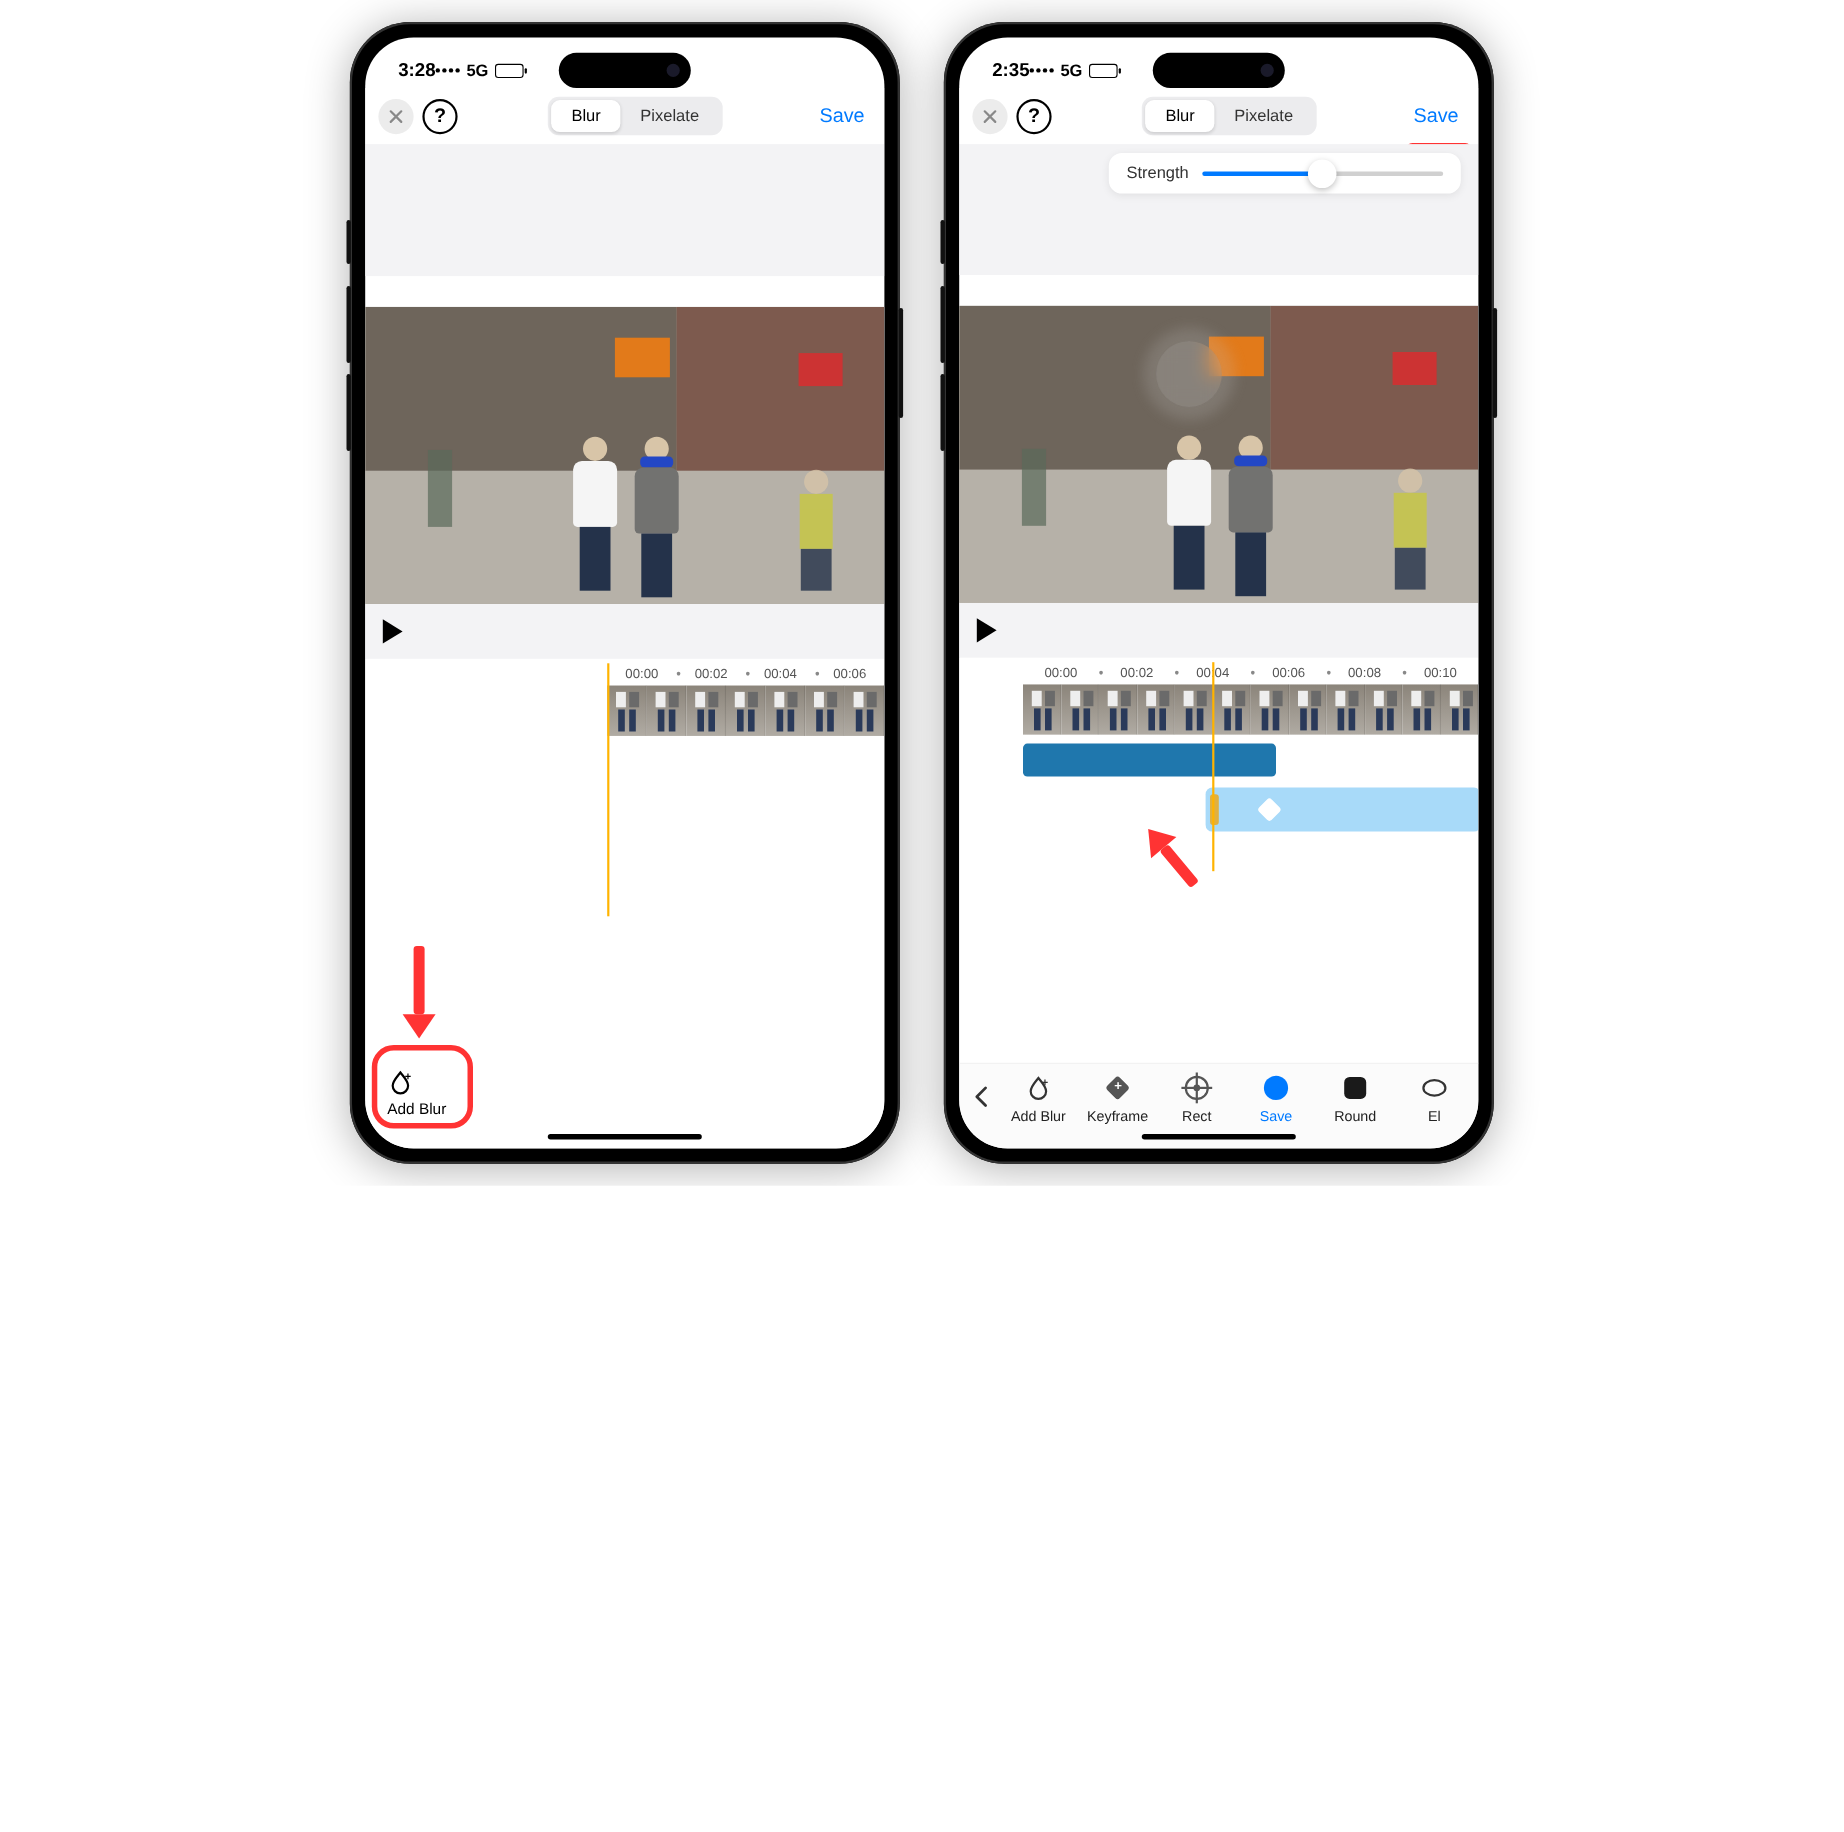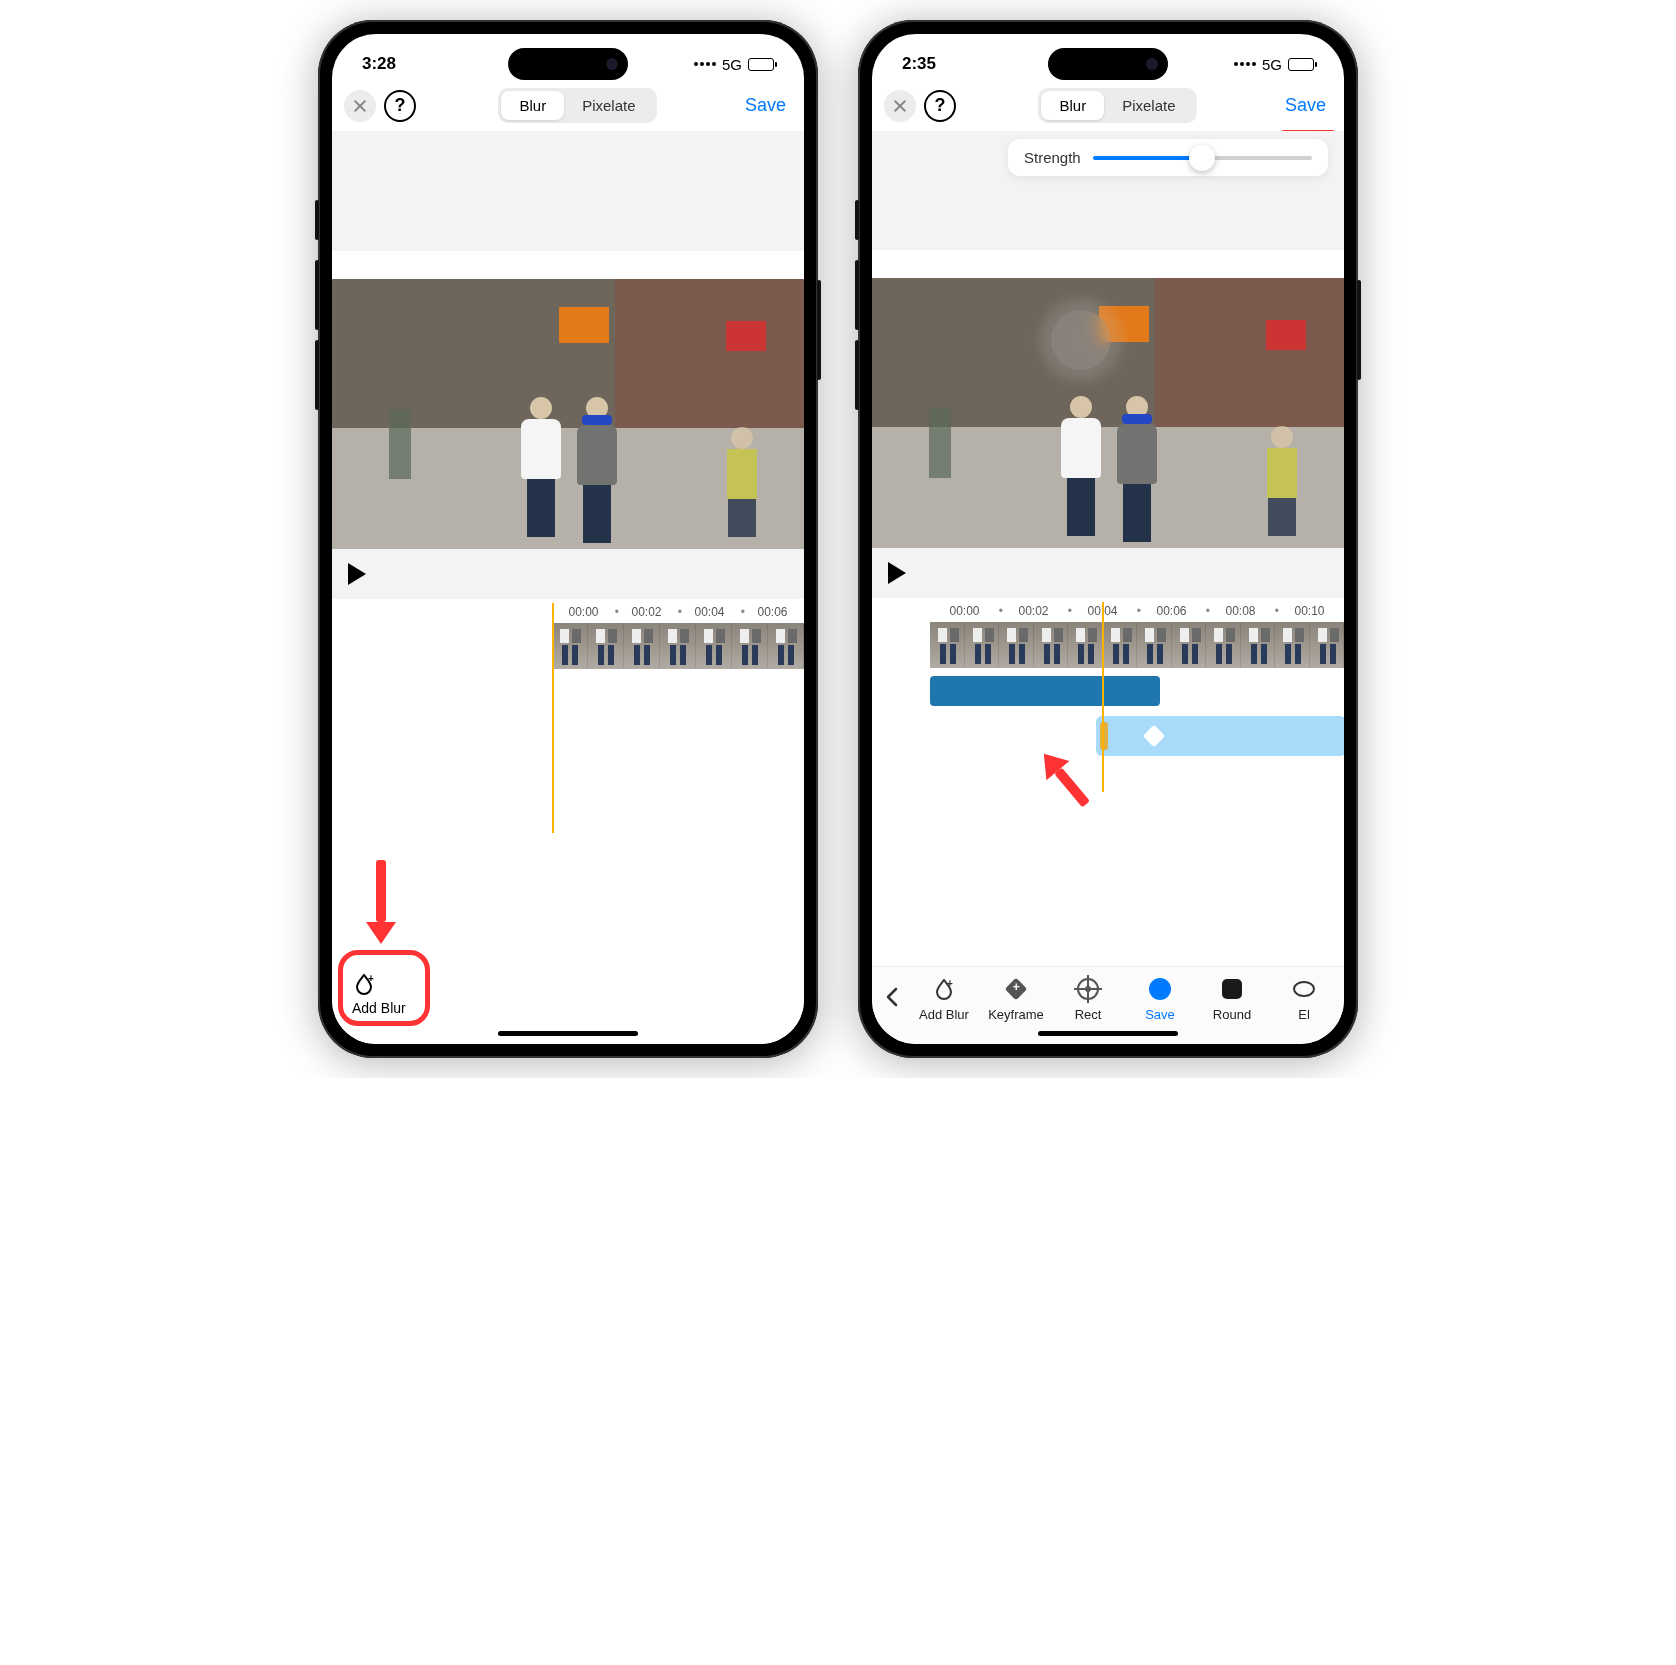--- a/index.html
+++ b/index.html
@@ -43,27 +43,26 @@
     position: absolute;
     right: 10px;
     top: 50%;
     transform: translateY(-50%);
     width: 12px; height: 12px;
     background: #1a1a2a;
     border-radius: 50%;
   }
   .status-bar {
     display: flex;
-    justify-content: space-between;
     align-items: center;
     padding: 20px 30px 6px;
     font-size: 17px;
     font-weight: 600;
   }
-  .status-right { display: flex; align-items: center; gap: 4px; font-size: 15px; font-weight: 400; }
+  .status-right { display: flex; align-items: center; gap: 4px; font-size: 15px; font-weight: 700; }
   .sig-dots { display: inline-flex; gap: 2px; align-items:flex-end; margin-right:2px;}
   .sig-dots span { width: 4px; height: 4px; background: #000; border-radius: 50%; }
   .battery {
     width: 26px; height: 13px; border: 1.5px solid #000; border-radius: 3px;
     position: relative; margin-left: 2px;
   }
   .battery::after {
     content:""; position:absolute; right:-4px; top:3px; width:2px; height:5px; background:#000; border-radius:1px;
   }
   .battery-fill { background:#000; height:100%; width:85%; border-radius:1.5px; }

